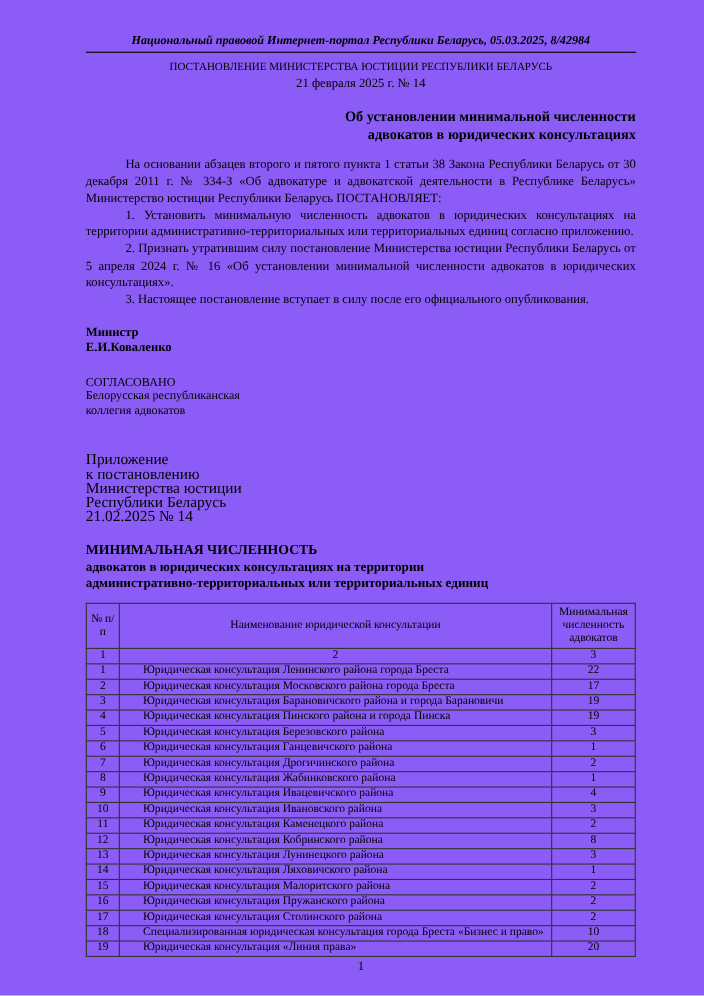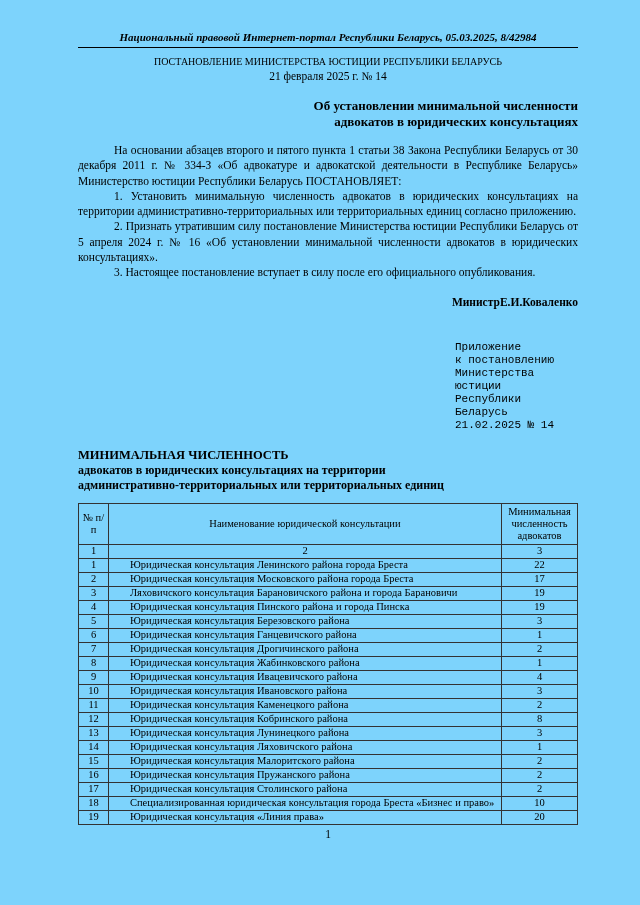--- a/index.html
+++ b/index.html
@@ -1,19 +1,19 @@
 <!DOCTYPE html>
 <html lang="ru"><head>
 <meta charset="utf-8">
 <style>
   html, body { margin: 0; padding: 0; background: #e9e9e9; }
   .page {
     width: 640px;
     height: 905px;
-    background: #7dd3fc;
+    background: #8b5cf6;
     margin: 0 auto;
     box-sizing: border-box;
     padding: 31px 62px 0 78px;
     font-family: "Liberation Serif", "DejaVu Serif", serif;
     color: #000;
     overflow: hidden;
   }
   
   .portal-line {
     font-style: italic;
@@ -47,36 +47,35 @@
   .body-par {
     margin: 0;
     font-size: 11.5px;
     line-height: 15.3px;
     text-align: justify;
     text-indent: 36px;
   }
   .signature-row {
     margin-top: 14px;
     display: flex;
-    justify-content: flex-end;
+    justify-content: space-between;
     font-weight: bold;
     font-size: 11.5px;
     line-height: 14px;
+    flex-direction: column;
   }
   .agreed-block {
     margin-top: 19px;
     font-size: 11px;
     line-height: 12.7px;
   }
   .annex-ref {
     margin-top: 32px;
-    margin-left: 377px;
-    font-size: 11px;
+    font-size: 14px;
     line-height: 13px;
-    font-family: Liberation Mono, monospace;
   }
   .annex-title {
     margin-top: 16px;
     font-weight: bold;
   }
   .annex-title .t1 { font-size: 12.5px; line-height: 15px; }
   .annex-title .t2, .annex-title .t3 { font-size: 12px; line-height: 15px; }
   table.annex-table {
     margin-top: 10px;
     width: 100%;
@@ -140,20 +139,28 @@
       <p class="body-par">2. Признать утратившим силу постановление Министерства юстиции Республики Беларусь от 5 апреля 2024 г. № 16 «Об установлении минимальной численности адвокатов в юридических консультациях».</p>
 
       <p class="body-par">3. Настоящее постановление вступает в силу после его официального опубликования.</p>
     </div>
 
   <div class="signature-row">
     <span>Министр</span>
     <span>Е.И.Коваленко</span>
   </div>
 
+  <div class="agreed-block">
+
+      <div>СОГЛАСОВАНО</div>
+
+      <div>Белорусская республиканская</div>
+
+      <div>коллегия адвокатов</div>
+    </div>
 
   <div class="annex-ref">
 
       <div>Приложение</div>
 
       <div>к постановлению</div>
 
       <div>Министерства юстиции</div>
 
       <div>Республики Беларусь</div>
@@ -194,21 +201,21 @@
         </tr>
 
         <tr class="data-row">
           <td class="cell-num">2</td>
           <td class="cell-name">Юридическая консультация Московского района города Бреста</td>
           <td class="cell-count">17</td>
         </tr>
 
         <tr class="data-row">
           <td class="cell-num">3</td>
-          <td class="cell-name">Ляховичского консультация Барановичского района и города Барановичи</td>
+          <td class="cell-name">Юридическая консультация Барановичского района и города Барановичи</td>
           <td class="cell-count">19</td>
         </tr>
 
         <tr class="data-row">
           <td class="cell-num">4</td>
           <td class="cell-name">Юридическая консультация Пинского района и города Пинска</td>
           <td class="cell-count">19</td>
         </tr>
 
         <tr class="data-row">

